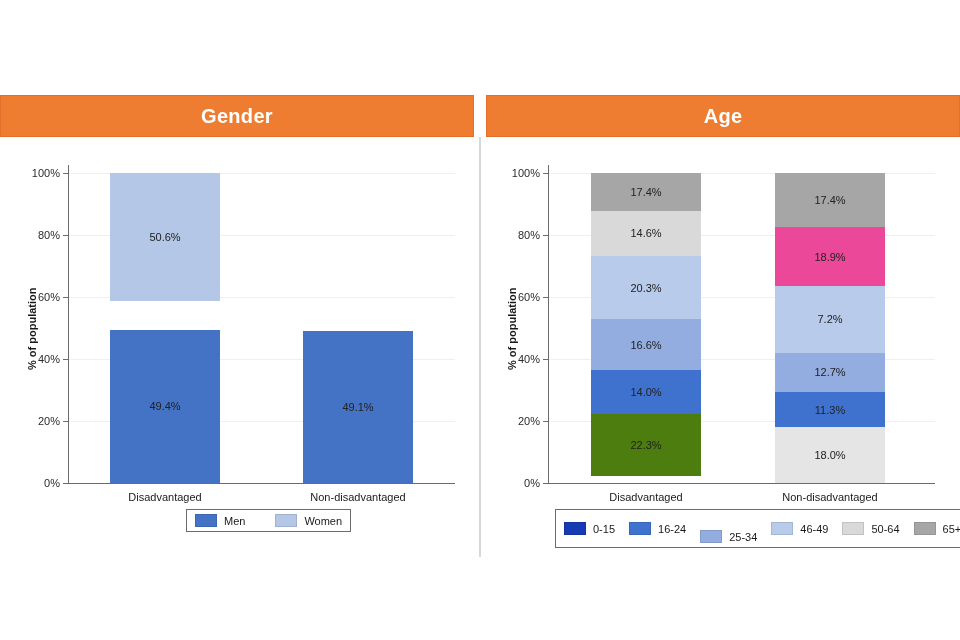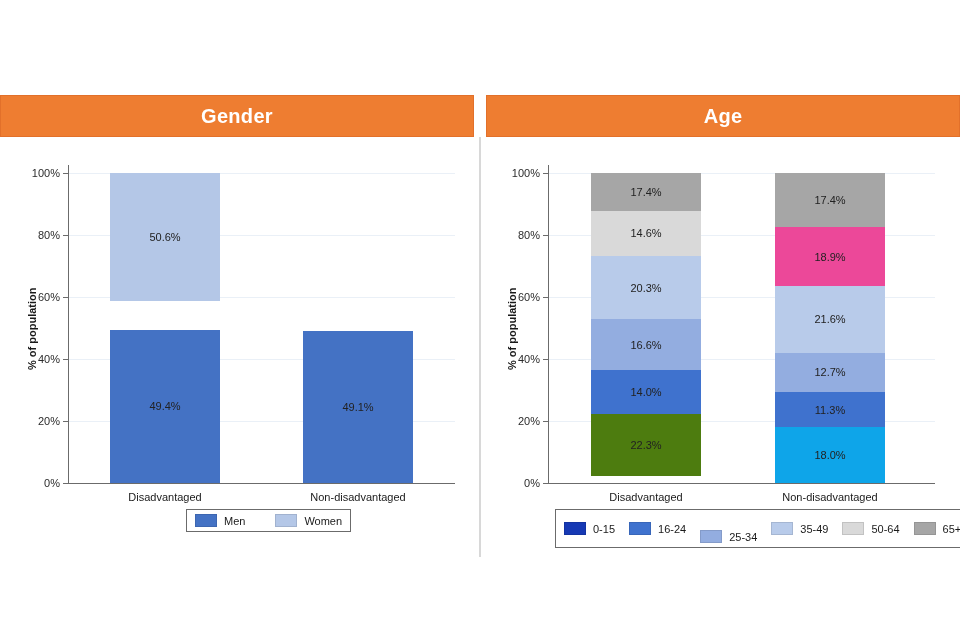--- a/index.html
+++ b/index.html
@@ -175,31 +175,31 @@
           </div>
           <div class="seg" style="top: 37.82px; height: 45.26px; background: rgb(217, 217, 217);">
             <span class="seg-label">14.6%</span>
           </div>
           <div class="seg" style="top: 0px; height: 37.82px; background: rgb(166, 166, 166);">
             <span class="seg-label">17.4%</span>
           </div>
         </div>
         <div class="xtick-label" style="left: 76px; width: 180px; top: 354px;">Disadvantaged</div>
         <div class="bar" style="left: 295px; width: 110px; top: 36px; height: 310px;">
-          <div class="seg" style="top: 254.2px; height: 55.8px; background: #0ea5e9;">
+          <div class="seg" style="top: 254.2px; height: 55.8px; background: #e5e5e5;">
             <span class="seg-label">18.0%</span>
           </div>
           <div class="seg" style="top: 219.17px; height: 35.03px; background: rgb(63, 114, 206);">
             <span class="seg-label">11.3%</span>
           </div>
           <div class="seg" style="top: 179.8px; height: 39.37px; background: rgb(147, 173, 224);">
             <span class="seg-label">12.7%</span>
           </div>
           <div class="seg" style="top: 112.84px; height: 66.96px; background: rgb(184, 203, 234);">
-            <span class="seg-label">21.6%</span>
+            <span class="seg-label">7.2%</span>
           </div>
           <div class="seg" style="top: 54.25px; height: 58.59px; background: #ec4899;">
             <span class="seg-label">18.9%</span>
           </div>
           <div class="seg" style="top: 0.31px; height: 53.94px; background: rgb(166, 166, 166);">
             <span class="seg-label">17.4%</span>
           </div>
         </div>
         <div class="xtick-label" style="left: 260px; width: 180px; top: 354px;">Non-disadvantaged</div>
         <div class="legend" style="left: 75px; top: 372px;">
@@ -210,21 +210,21 @@
           <div class="legend-item" style="margin-left: 14px; justify-content: center;">
             <span class="swatch" style="background: rgb(63, 114, 206); border: 1px solid rgba(0, 0, 0, 0.1);"></span>
             <span class="legend-text">16-24</span>
           </div>
           <div class="legend-item" style="margin-left: 14px; margin-top: 16px;">
             <span class="swatch" style="background: rgb(147, 173, 224); border: 1px solid rgba(0, 0, 0, 0.1);"></span>
             <span class="legend-text">25-34</span>
           </div>
           <div class="legend-item" style="margin-left: 14px;">
             <span class="swatch" style="background: rgb(184, 203, 234); border: 1px solid rgba(0, 0, 0, 0.1);"></span>
-            <span class="legend-text">35-49</span>
+            <span class="legend-text">46-49</span>
           </div>
           <div class="legend-item" style="margin-left: 14px;">
             <span class="swatch" style="background: rgb(217, 217, 217); border: 1px solid rgba(0, 0, 0, 0.1);"></span>
             <span class="legend-text">50-64</span>
           </div>
           <div class="legend-item" style="margin-left: 14px;">
             <span class="swatch" style="background: rgb(166, 166, 166); border: 1px solid rgba(0, 0, 0, 0.1);"></span>
             <span class="legend-text">65+</span>
           </div>
         </div>

